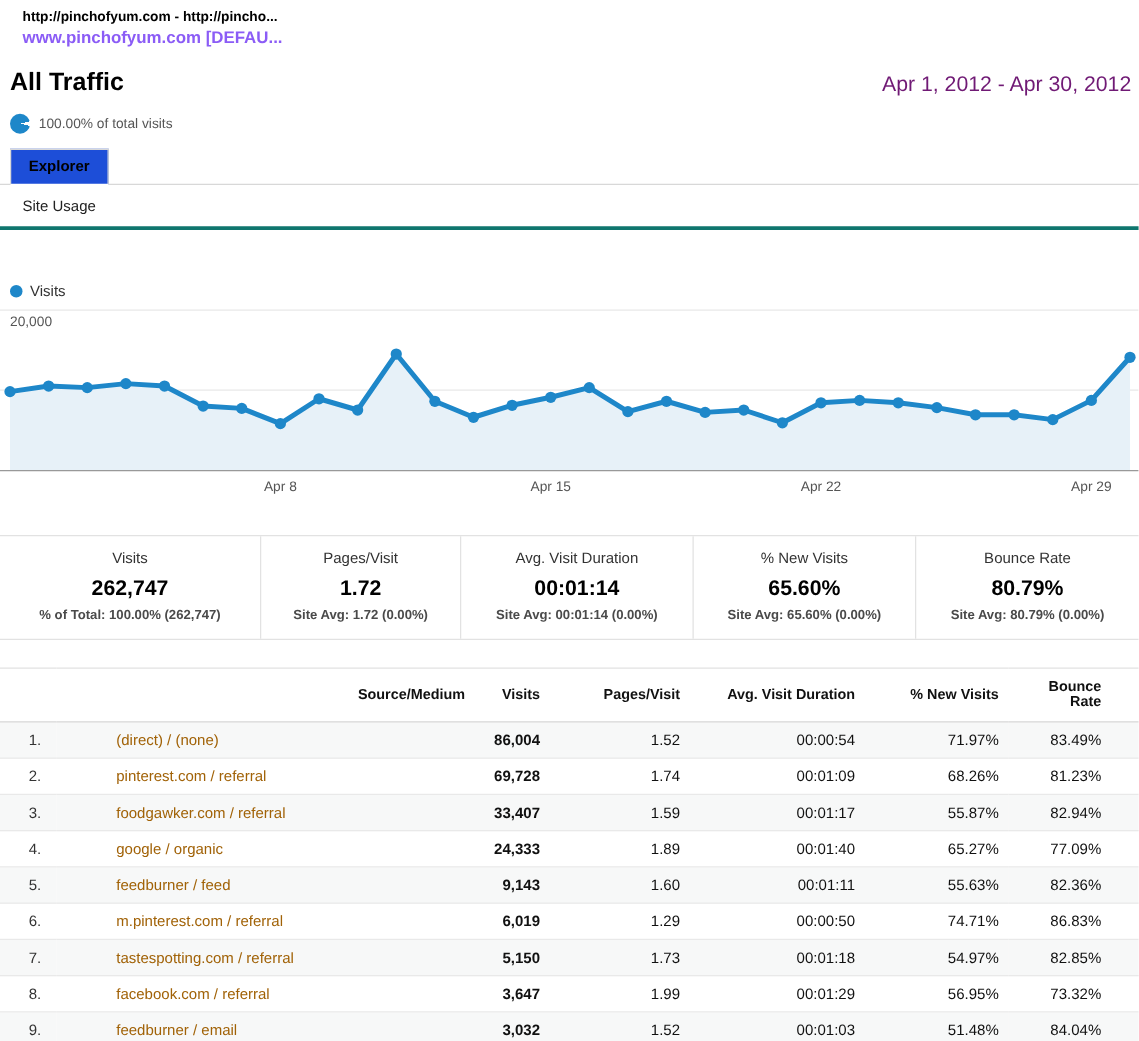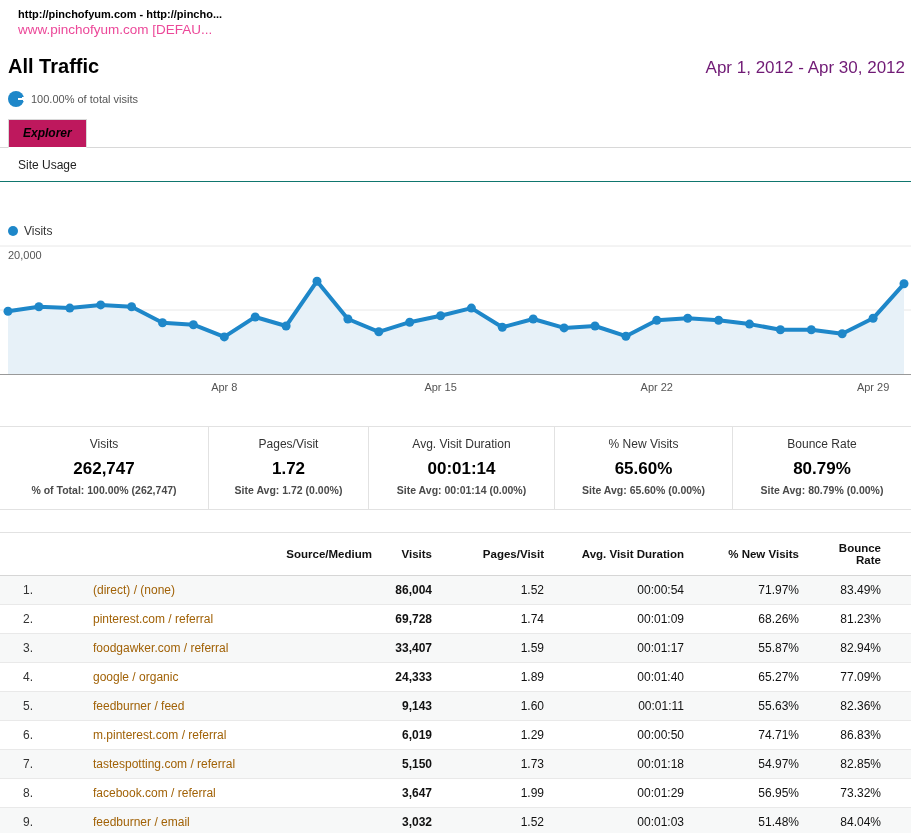--- a/index.html
+++ b/index.html
@@ -6,39 +6,39 @@
   html,body { margin:0; padding:0; }
   body {
     width:911px; height:833px; position:relative; overflow:hidden;
     background:#ffffff; color:#000;
     font-family:"Liberation Sans", sans-serif;
   }
 
   
   .win-header { padding:8px 0 0 18px; }
   .win-line1 { font-size:11px; font-weight:bold; color:#000; }
-  .win-line2 { font-size:13.5px; font-weight:normal; color:#ec4899; margin-top:2px; }
+  .win-line2 { font-size:13.5px; font-weight:bold; color:#8b5cf6; margin-top:2px; }
 
   
   .title-row { display:flex; justify-content:space-between; align-items:flex-end; padding:0 6px 0 8px; margin-top:18px;gap:44px; }
   .report-title { font-size:20px; font-weight:bold; }
   .date-range { font-size:17px; color:#701a75; cursor:pointer; }
 
   
   .share-row { display:flex; align-items:center; gap:7px; padding-left:8px; margin-top:13px; }
   .pie-icon { width:16px; height:16px; border-radius:50%;
     background:conic-gradient(from 76deg, #ffffff 0deg 26deg, #1e87c9 26deg 360deg); }
   .share-text { font-size:11px; color:#555; }
 
   
   .tabstrip { margin-top:11px; padding-left:8px; border-bottom:1px solid #d8d8d8; }
-  .tab { display:inline-block; position:relative; top:1px; background:#be185d;
+  .tab { display:inline-block; position:relative; top:1px; background:#1d4ed8;
     border:1px solid #d8d8d8; border-bottom:1px solid #fff;
-    font-size:12px; font-weight:bold; padding:6px 14px 7px; cursor:pointer;font-style:italic; }
-  .subtab-row { padding:10px 0 9px 18px; border-bottom:1px solid #0f766e; font-size:12px; color:#222; }
+    font-size:12px; font-weight:bold; padding:6px 14px 7px; cursor:pointer; }
+  .subtab-row { padding:10px 0 9px 18px; border-bottom:3px solid #0f766e; font-size:12px; color:#222; }
   .subtab { cursor:pointer; }
 
   
   .legend-row { margin-top:42px; padding-left:8px; display:flex; align-items:center; gap:6px; font-size:12px; color:#333; }
   .legend-dot { width:10px; height:10px; border-radius:50%; background:#1e87c9; }
   #chart-svg { display:block; margin-top:6px; }
   #chart-svg text { font-family:"Liberation Sans", sans-serif; font-size:11px; fill:#555; }
 
   
   .metrics { display:flex; margin-top:30px; border-top:1px solid #e2e2e2; border-bottom:1px solid #e2e2e2; }

